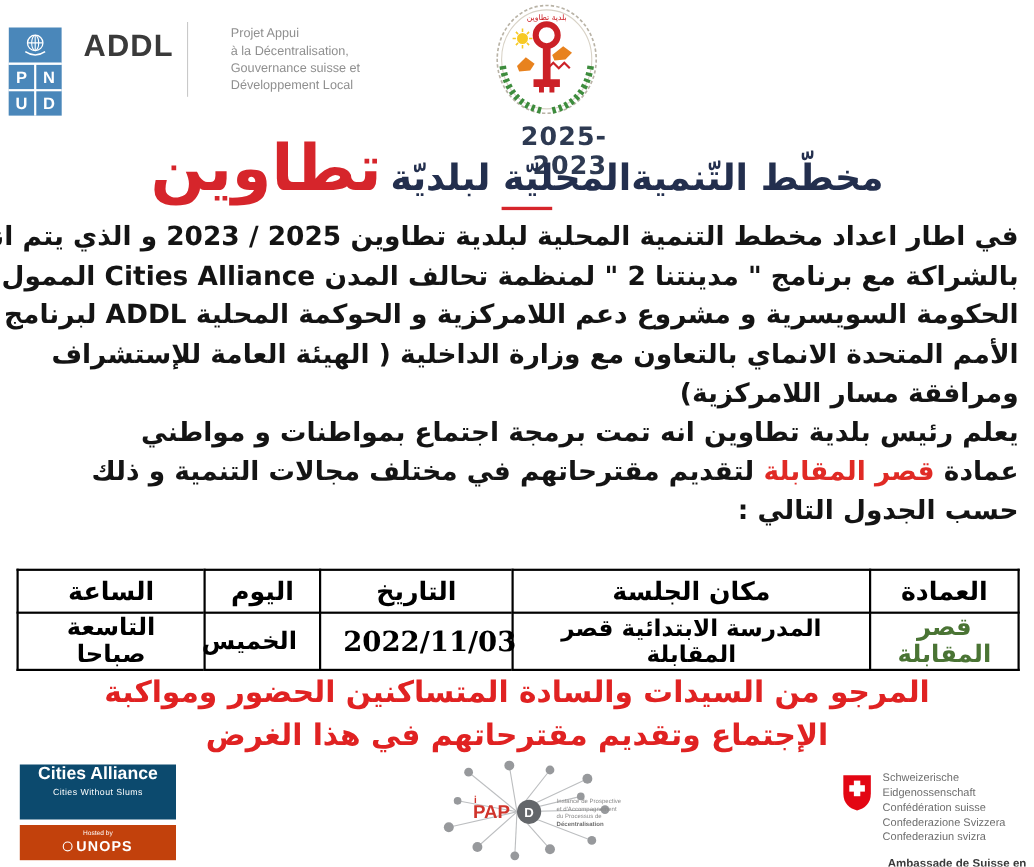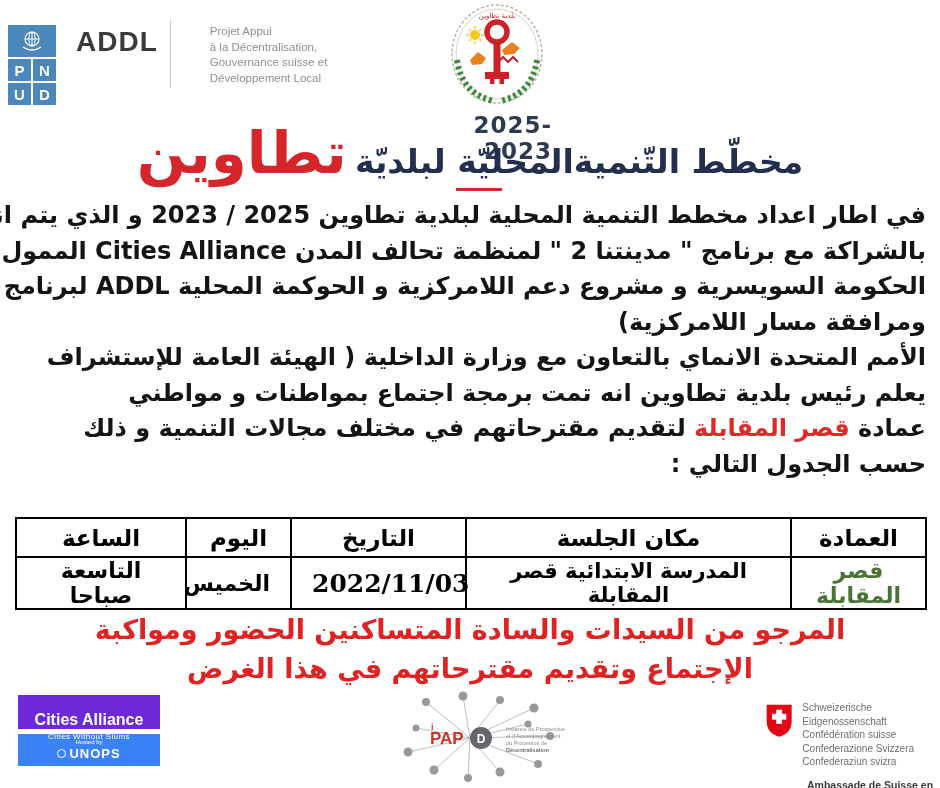--- a/index.html
+++ b/index.html
@@ -49,24 +49,24 @@
   .cell-imada{color:#4a7434 !important;}
   .cell-date{font-family:"DejaVu Serif",serif;font-size:25px !important;direction:ltr;}
   .cell-place{font-size:21px !important;}
 
   
   .notice{position:absolute;top:610px;left:0;right:0;text-align:center;direction:rtl;}
   .notice-line{font-size:27px;font-weight:bold;color:#e02222;line-height:39px;}
 
   
   .ca{position:absolute;left:18px;top:695px;width:142px;font-family:"Liberation Sans",sans-serif;}
-  .ca-box1{height:34px;background:#6d28d9;color:#fff;text-align:center;padding-top:16px;box-sizing:border-box;}
+  .ca-box1{height:50px;background:#0c4a6e;color:#fff;text-align:center;padding-top:0;box-sizing:border-box;}
   .ca-title{font-size:16px;font-weight:bold;}
   .ca-sub{font-size:8px;letter-spacing:.4px;margin-top:3px;}
-  .ca-box2{margin-top:5px;height:32px;background:#3b82f6;color:#fff;text-align:center;padding-top:5px;box-sizing:border-box;}
+  .ca-box2{margin-top:5px;height:32px;background:#c2410c;color:#fff;text-align:center;padding-top:5px;box-sizing:border-box;}
   .ca-hosted{font-size:6px;}
   .ca-unops{font-size:13px;font-weight:bold;letter-spacing:1px;display:flex;justify-content:center;
             align-items:center;gap:3px;margin-top:1px;}
   .globe-dot{width:9px;height:9px;border:1.5px solid #fff;border-radius:50%;display:inline-block;box-sizing:border-box;}
 
   .ipapd{position:absolute;left:388px;top:686px;width:205px;height:100px;}
   .ipapd-desc{position:absolute;left:118px;top:40px;width:82px;
               font:5.5px "Liberation Sans",sans-serif;color:#8a8a8a;line-height:7px;}
   .ipapd-desc .bold{font-weight:bold;color:#6d6d6d;}
 
@@ -142,22 +142,22 @@
   <div class="title">
     <span class="title-main">مخطّط التّنميةالمحليّة لبلديّة</span>
     <span class="title-red">تطاوين</span>
   </div>
   <div class="title-underline"></div>
 
   <div class="body-text">
     <div class="bline">في اطار اعداد مخطط التنمية المحلية لبلدية تطاوين ‪2023 / 2025‬ و الذي يتم انجازه</div>
     <div class="bline">بالشراكة مع برنامج " مدينتنا 2 " لمنظمة تحالف المدن Cities Alliance الممول من</div>
     <div class="bline">الحكومة السويسرية و مشروع دعم اللامركزية و الحوكمة المحلية ADDL لبرنامج</div>
+    <div class="bline">الأمم المتحدة الانماي بالتعاون مع وزارة الداخلية ( الهيئة العامة للإستشراف</div>
     <div class="bline">ومرافقة مسار اللامركزية)</div>
-    <div class="bline">الأمم المتحدة الانماي بالتعاون مع وزارة الداخلية ( الهيئة العامة للإستشراف</div>
     <div class="bline">يعلم رئيس بلدية تطاوين انه تمت برمجة اجتماع بمواطنات و مواطني</div>
     <div class="bline"><span>عمادة </span><span class="red-inline">قصر المقابلة</span><span> لتقديم مقترحاتهم في مختلف مجالات التنمية و ذلك</span></div>
     <div class="bline">حسب الجدول التالي :</div>
   </div>
 
   <table class="mtable">
     <colgroup>
       <col style="width:135px">
         <col style="width:325px">
         <col style="width:175px">

